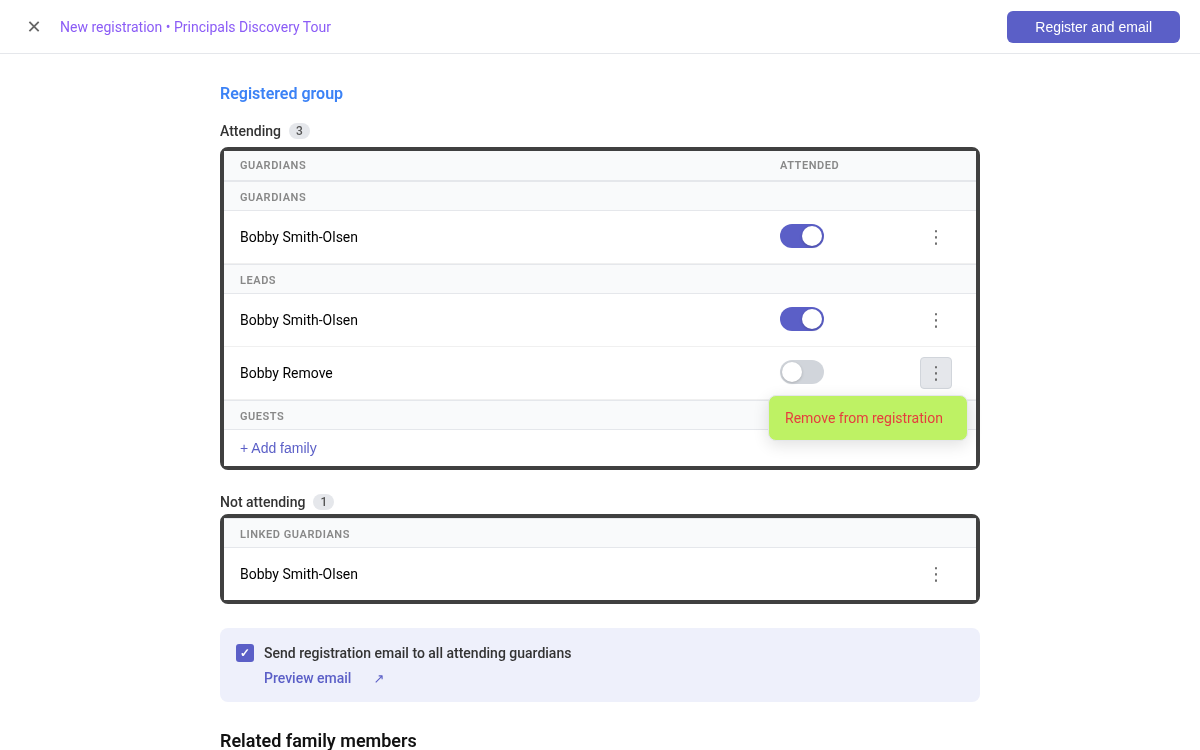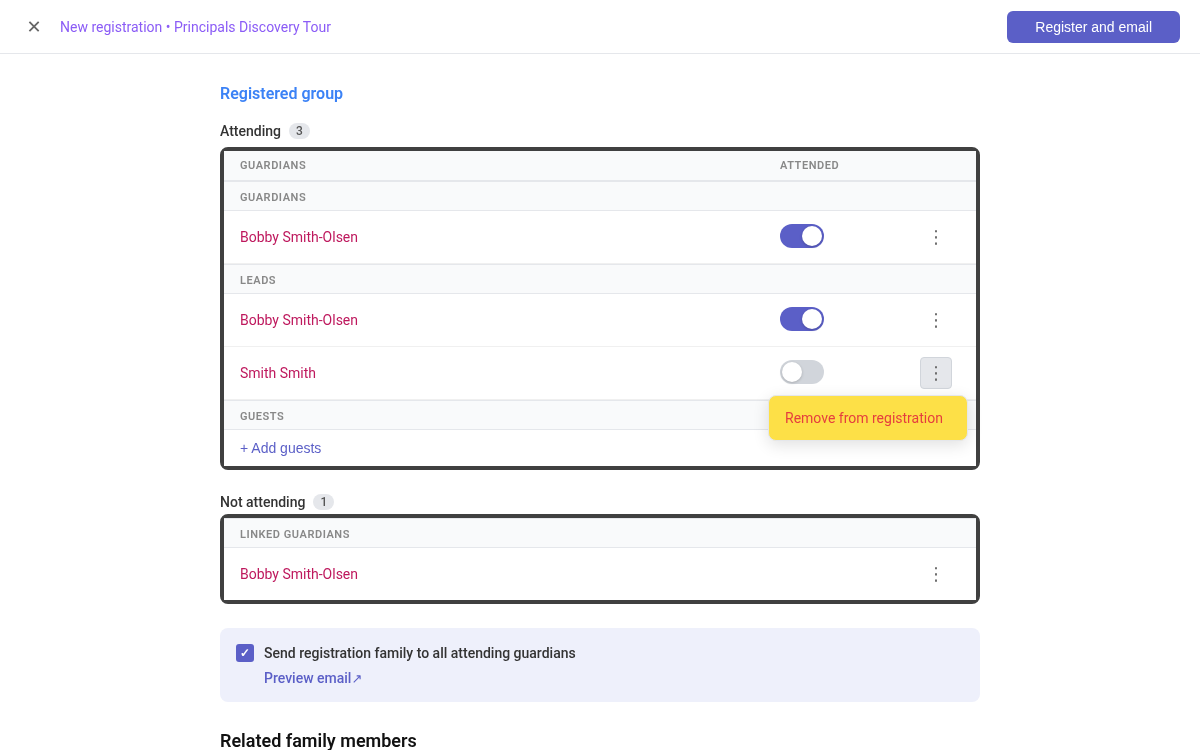--- a/index.html
+++ b/index.html
@@ -124,21 +124,21 @@
       padding: 10px 16px;
       border-bottom: 1px solid #f0f0f0;
       background: #fff;
       position: relative;
     }
     .person-row:last-child {
       border-bottom: none;
     }
     .person-name {
       font-size: 14px;
-      color: #be185d;
+      color: #000000;
     }
 
     
     .toggle {
       width: 44px;
       height: 24px;
       border-radius: 12px;
       cursor: pointer;
       position: relative;
       display: inline-block;
@@ -178,21 +178,21 @@
     }
 
     
     .dropdown-wrapper {
       position: relative;
     }
     .dropdown-menu {
       position: absolute;
       right: -8px;
       top: 38px;
-      background: #fde047;
+      background: #bef264;
       border: 1px solid #e5e7eb;
       border-radius: 8px;
       box-shadow: 0 4px 16px rgba(0,0,0,0.12);
       min-width: 200px;
       z-index: 100;
       padding: 4px 0;
     }
     .dropdown-item {
       padding: 10px 16px;
       cursor: pointer;
@@ -255,21 +255,21 @@
       font-weight: bold;
     }
     .email-label {
       font-size: 14px;
       color: #333;
       font-weight: 500;
     }
     .preview-link {
       display: flex;
       align-items: center;
-      gap: 0;
+      gap: 22px;
       color: #5b5fc7;
       font-size: 14px;
       cursor: pointer;
       margin-left: 28px;
       font-weight: 500;
     }
     .preview-icon {
       font-size: 13px;
     }
 
@@ -332,39 +332,39 @@
     <div class="person-row">
       <span class="person-name">Bobby Smith-Olsen</span>
       <div>
         <div class="toggle on">
           <div class="toggle-knob"></div>
         </div>
       </div>
       <button class="menu-btn">⋮</button>
     </div>
     <div class="person-row" style="position:relative; overflow:visible;">
-      <span class="person-name">Smith Smith</span>
+      <span class="person-name">Bobby Remove</span>
       <div>
         <div class="toggle off">
           <div class="toggle-knob"></div>
         </div>
       </div>
       <div class="dropdown-wrapper">
         <button class="menu-btn active">⋮</button>
         <div class="dropdown-menu">
           <div class="dropdown-item danger">Remove from registration</div>
         </div>
       </div>
     </div>
 
     <div class="section-row">
       <span class="section-row-label">GUESTS</span>
     </div>
     <div class="add-guests-row">
-      <button class="add-guests-btn">+ Add guests</button>
+      <button class="add-guests-btn">+ Add family</button>
     </div>
   </div>
 
   <div class="not-attending-header">
     <span class="attending-label">Not attending</span>
     <span class="count-badge">1</span>
   </div>
 
   <div class="table-container">
     <div class="section-row">
@@ -374,21 +374,21 @@
       <span class="person-name">Bobby Smith-Olsen</span>
       <button class="menu-btn">⋮</button>
     </div>
   </div>
 
   <div class="email-section">
     <div class="email-row">
       <div class="checkbox">
         <span class="checkbox-check">✓</span>
       </div>
-      <span class="email-label">Send registration family to all attending guardians</span>
+      <span class="email-label">Send registration email to all attending guardians</span>
     </div>
     <div class="preview-link">
       <span>Preview email</span>
       <span class="preview-icon">↗</span>
     </div>
   </div>
 
   <div>
     <h2 class="related-title">Related family members</h2>
 

